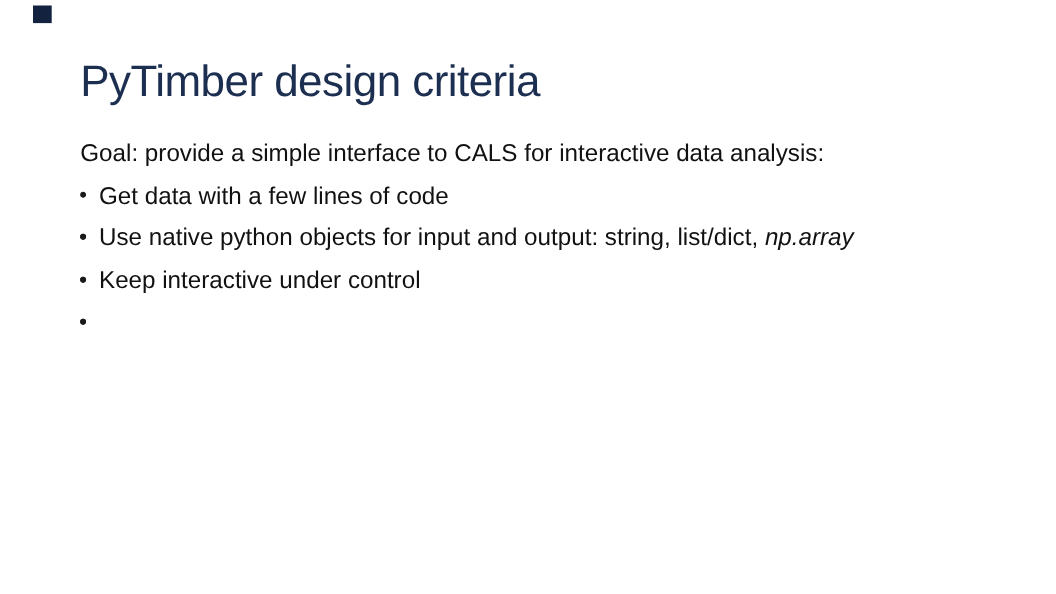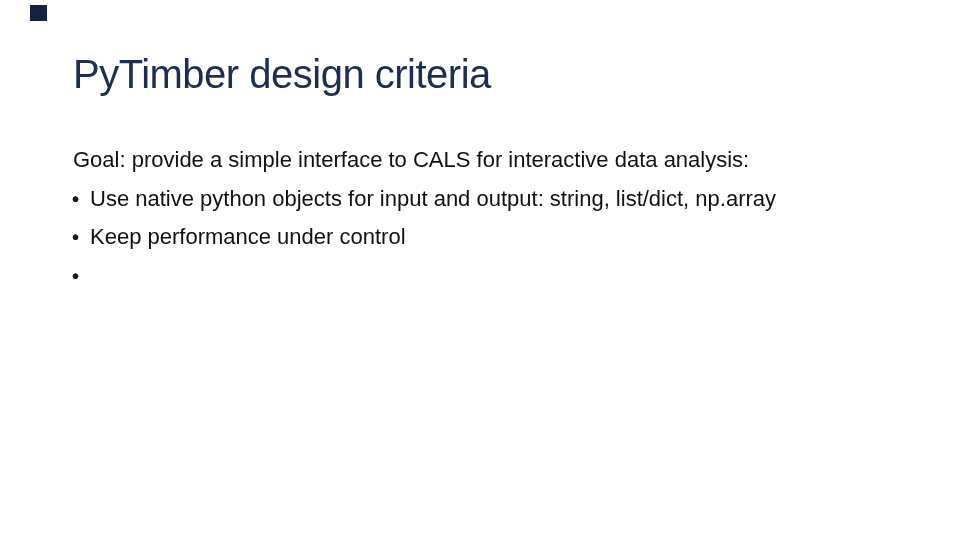--- a/index.html
+++ b/index.html
@@ -38,21 +38,21 @@
     margin: 0;
     font-size: 40px;
     font-weight: 400;
     letter-spacing: -0.5px;
     color: #1c2f51;
     white-space: nowrap;
   }
   .body-block {
     position: absolute;
     left: 73px;
-    top: 141px;
+    top: 120px;
     width: 830px;
     font-size: 22px;
     line-height: 38.5px;
     color: #111111;
   }
   .goal-line {
     margin: 0;
     white-space: nowrap;
   }
   .bullet-list {
@@ -66,50 +66,51 @@
     white-space: nowrap;
   }
   .bullet-marker {
     position: absolute;
     left: -1px;
     top: 0;
     font-size: 20px;
     color: #1a1a1a;
   }
   .em-part {
+    font-style: italic;
   }
 </style>
 </head>
 <body>
 
 <div class="slide">
 
   <div class="corner-mark top-left"></div>
   <div class="corner-mark bottom-left"></div>
 
   <h1 class="slide-title">PyTimber design criteria</h1>
 
   <div class="body-block">
     <p class="goal-line">Goal: provide a simple interface to CALS for interactive data analysis:</p>
 
     <ul class="bullet-list">
       <li>
-        <span class="bullet-marker">•</span><span class="em-part"></span>
+        <span class="bullet-marker">•</span><span>Get data with a few lines of code</span><span class="em-part"></span>
       </li>
       <li>
         <span class="bullet-marker">•</span><span class="em-part"></span>
       </li>
       <li>
         <span class="bullet-marker">•</span><span>Use native python objects for input and output: string, list/dict, </span><span class="em-part">np.array</span>
       </li>
       <li>
         <span class="bullet-marker">•</span><span class="em-part"></span>
       </li>
       <li>
-        <span class="bullet-marker">•</span><span>Keep performance under control</span><span class="em-part"></span>
+        <span class="bullet-marker">•</span><span>Keep interactive under control</span><span class="em-part"></span>
       </li>
       <li>
         <span class="bullet-marker">•</span><span class="em-part"></span>
       </li>
       <li>
         <span class="bullet-marker">•</span><span class="em-part"></span>
       </li>
     </ul>
   </div>
 

